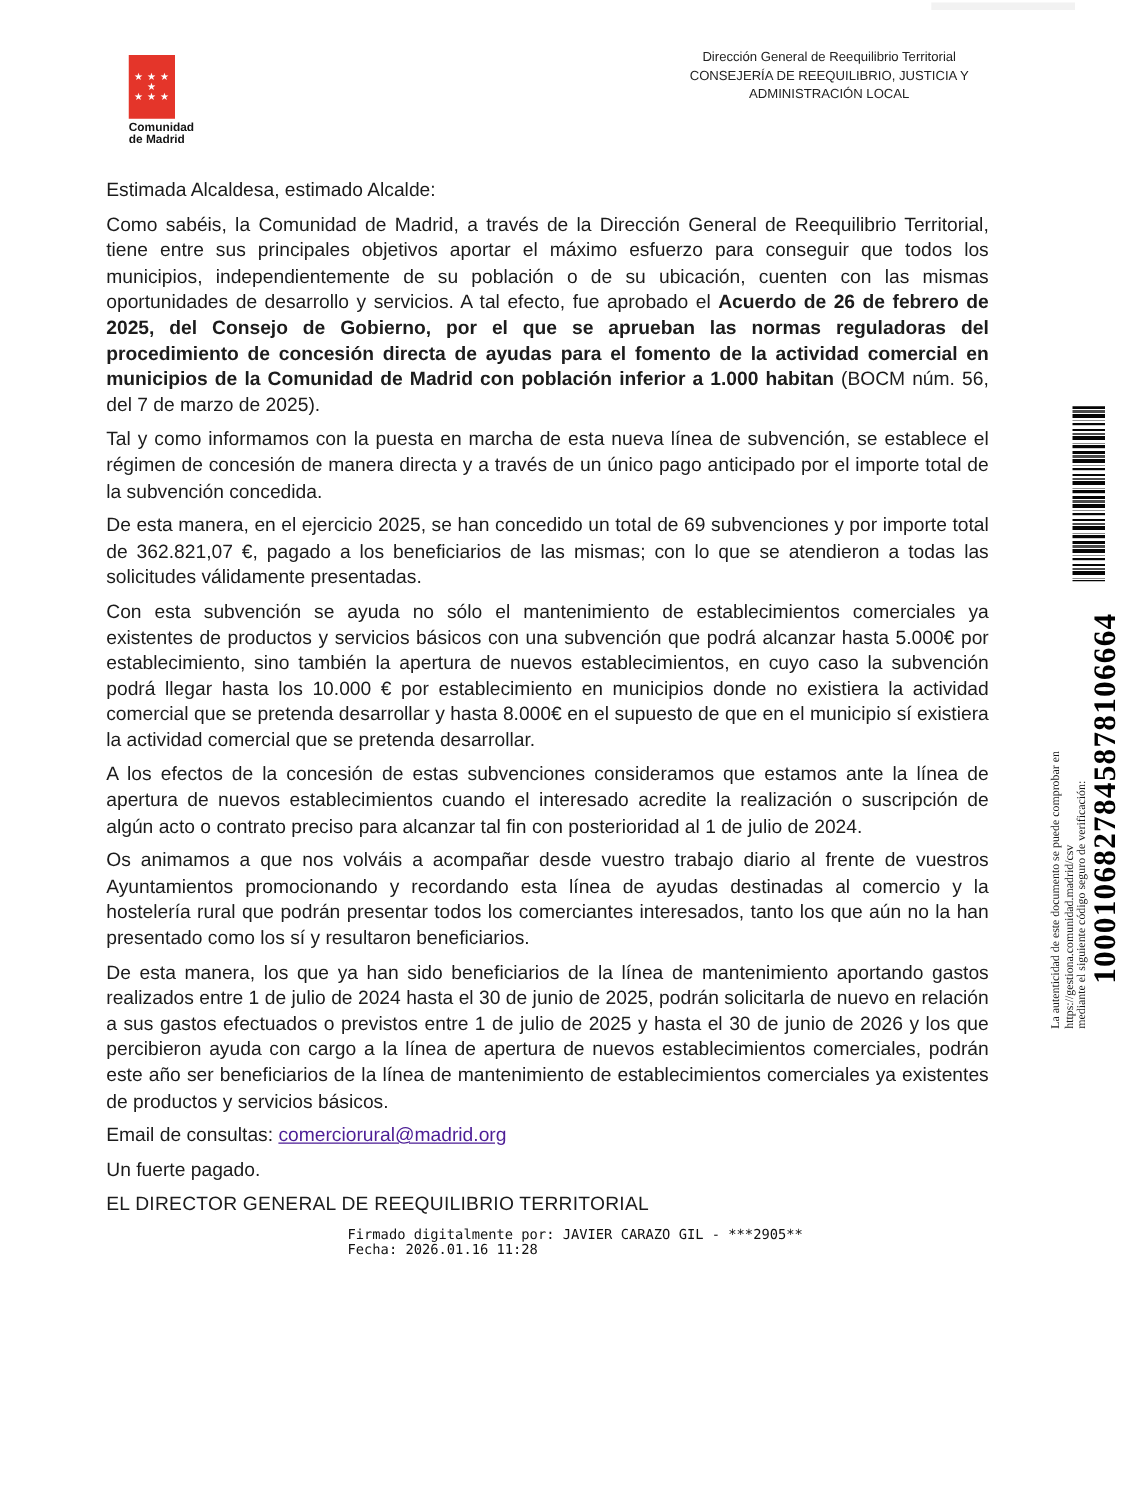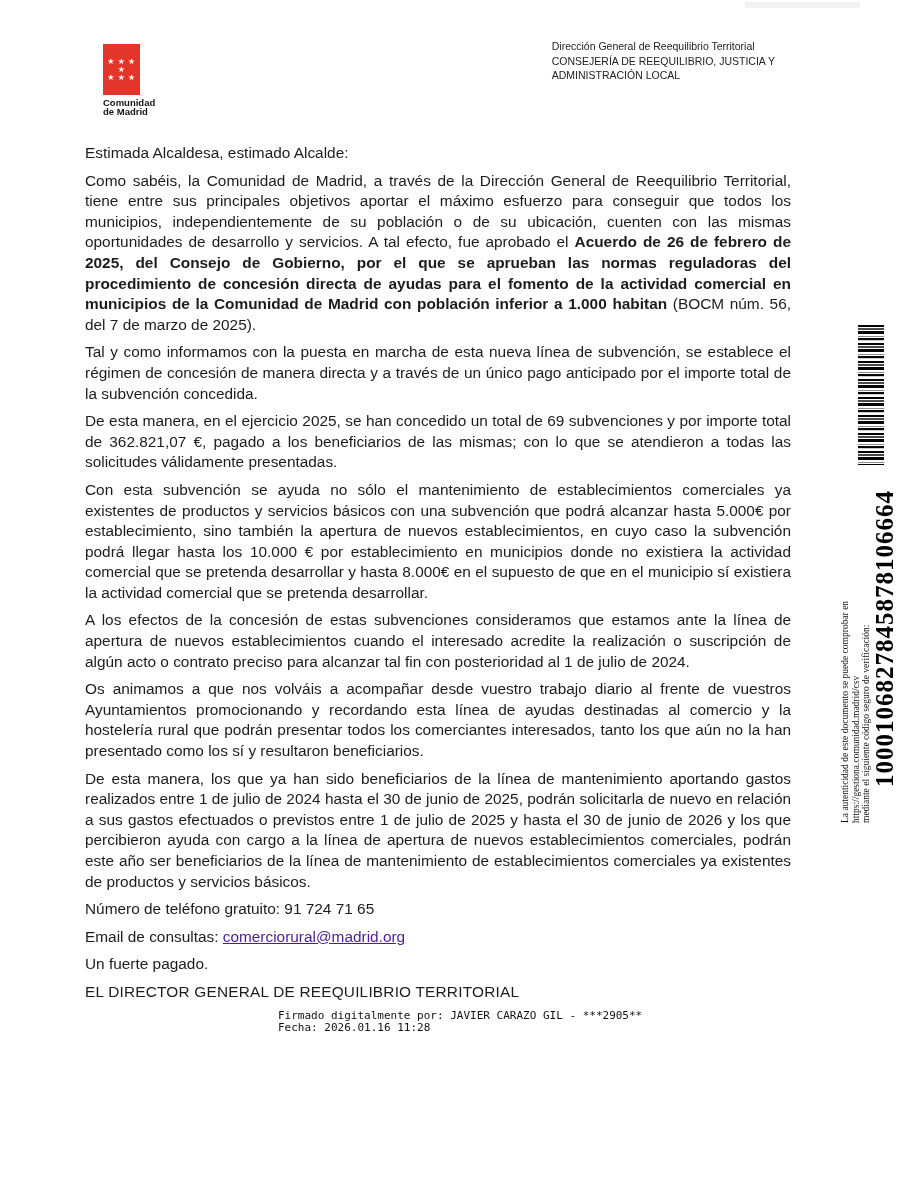--- a/index.html
+++ b/index.html
@@ -4,21 +4,21 @@
 <style>
   * { margin:0; padding:0; box-sizing:border-box; }
   html,body { width:900px; height:1193px; background:#ffffff; }
   body { position:relative; font-family:"Liberation Sans", sans-serif; color:#1c1c1c; overflow:hidden; }
 
   
   .logo-block { position:absolute; left:103px; top:44px; }
   .flag { width:37px; height:51px; background:#e4352a; display:flex; flex-direction:column; justify-content:center; align-items:center; gap:0; }
   .star-row { color:#ffffff; font-size:8px; line-height:8px; letter-spacing:0.5px; text-align:center; }
   .logo-text { margin-top:4px; font-weight:bold; font-size:9.5px; line-height:8.5px; color:#141414; letter-spacing:0; }
-  .dept-block { position:absolute; right:125px; top:39px; text-align:left; font-size:10.5px; line-height:14.5px; color:#222; }
+  .dept-block { position:absolute; right:125px; top:39px; text-align:center; font-size:10.5px; line-height:14.5px; color:#222; }
 
   .scan-artifact { position:absolute; left:745px; top:2px; width:115px; height:6px; background:#ededed; opacity:.7; }
 
   
   .letter-body { position:absolute; left:85px; top:143px; width:706px; font-size:15.4px; line-height:20.6px; text-align:justify; }
   .letter-body p { margin:0 0 7px 0; }
   .no-just { text-align:left; }
   b.inline-bold { font-weight:bold; }
   .email-link { color:#4c1d95; text-decoration:underline; cursor:pointer; }
   .signer-title { text-align:left; margin-top:9px; letter-spacing:0.2px; }
@@ -62,21 +62,20 @@
 
   <p><span>Como sabéis, la Comunidad de Madrid, a través de la Dirección General de Reequilibrio Territorial, tiene entre sus principales objetivos aportar el máximo esfuerzo para conseguir que todos los municipios, independientemente de su población o de su ubicación, cuenten con las mismas oportunidades de desarrollo y servicios. A tal efecto, fue aprobado el </span><b class="inline-bold">Acuerdo de 26 de febrero de 2025, del Consejo de Gobierno, por el que se aprueban las normas reguladoras del procedimiento de concesión directa de ayudas para el fomento de la actividad comercial en municipios de la Comunidad de Madrid con población inferior a 1.000 habitan</b><span> (BOCM núm. 56, del 7 de marzo de 2025).</span></p>
 
   <p>Tal y como informamos con la puesta en marcha de esta nueva línea de subvención, se establece el régimen de concesión de manera directa y a través de un único pago anticipado por el importe total de la subvención concedida.</p>
   <p>De esta manera, en el ejercicio 2025, se han concedido un total de 69 subvenciones y por importe total de 362.821,07 €, pagado a los beneficiarios de las mismas; con lo que se atendieron a todas las solicitudes válidamente presentadas.</p>
   <p>Con esta subvención se ayuda no sólo el mantenimiento de establecimientos comerciales ya existentes de productos y servicios básicos con una subvención que podrá alcanzar hasta 5.000€ por establecimiento, sino también la apertura de nuevos establecimientos, en cuyo caso la subvención podrá llegar hasta los 10.000 € por establecimiento en municipios donde no existiera la actividad comercial que se pretenda desarrollar y hasta 8.000€ en el supuesto de que en el municipio sí existiera la actividad comercial que se pretenda desarrollar.</p>
   <p>A los efectos de la concesión de estas subvenciones consideramos que estamos ante la línea de apertura de nuevos establecimientos cuando el interesado acredite la realización o suscripción de algún acto o contrato preciso para alcanzar tal fin con posterioridad al 1 de julio de 2024.</p>
   <p>Os animamos a que nos volváis a acompañar desde vuestro trabajo diario al frente de vuestros Ayuntamientos promocionando y recordando esta línea de ayudas destinadas al comercio y la hostelería rural que podrán presentar todos los comerciantes interesados, tanto los que aún no la han presentado como los sí y resultaron beneficiarios.</p>
   <p>De esta manera, los que ya han sido beneficiarios de la línea de mantenimiento aportando gastos realizados entre 1 de julio de 2024 hasta el 30 de junio de 2025, podrán solicitarla de nuevo en relación a sus gastos efectuados o previstos entre 1 de julio de 2025 y hasta el 30 de junio de 2026 y los que percibieron ayuda con cargo a la línea de apertura de nuevos establecimientos comerciales, podrán este año ser beneficiarios de la línea de mantenimiento de establecimientos comerciales ya existentes de productos y servicios básicos.</p>
 
-  <p class="no-just"><span>Número de teléfono gratuito: </span><span>91 724 71 65</span></p>
 
   <p class="no-just"><span>Email de consultas: </span><a class="email-link">comerciorural@madrid.org</a></p>
 
   <p class="no-just">Un fuerte pagado.</p>
 
   <p class="signer-title">EL DIRECTOR GENERAL DE REEQUILIBRIO TERRITORIAL</p>
 
   <div class="digital-sig">
     <div>Firmado digitalmente por: JAVIER CARAZO GIL - ***2905**</div>
     <div>Fecha: 2026.01.16 11:28</div>

